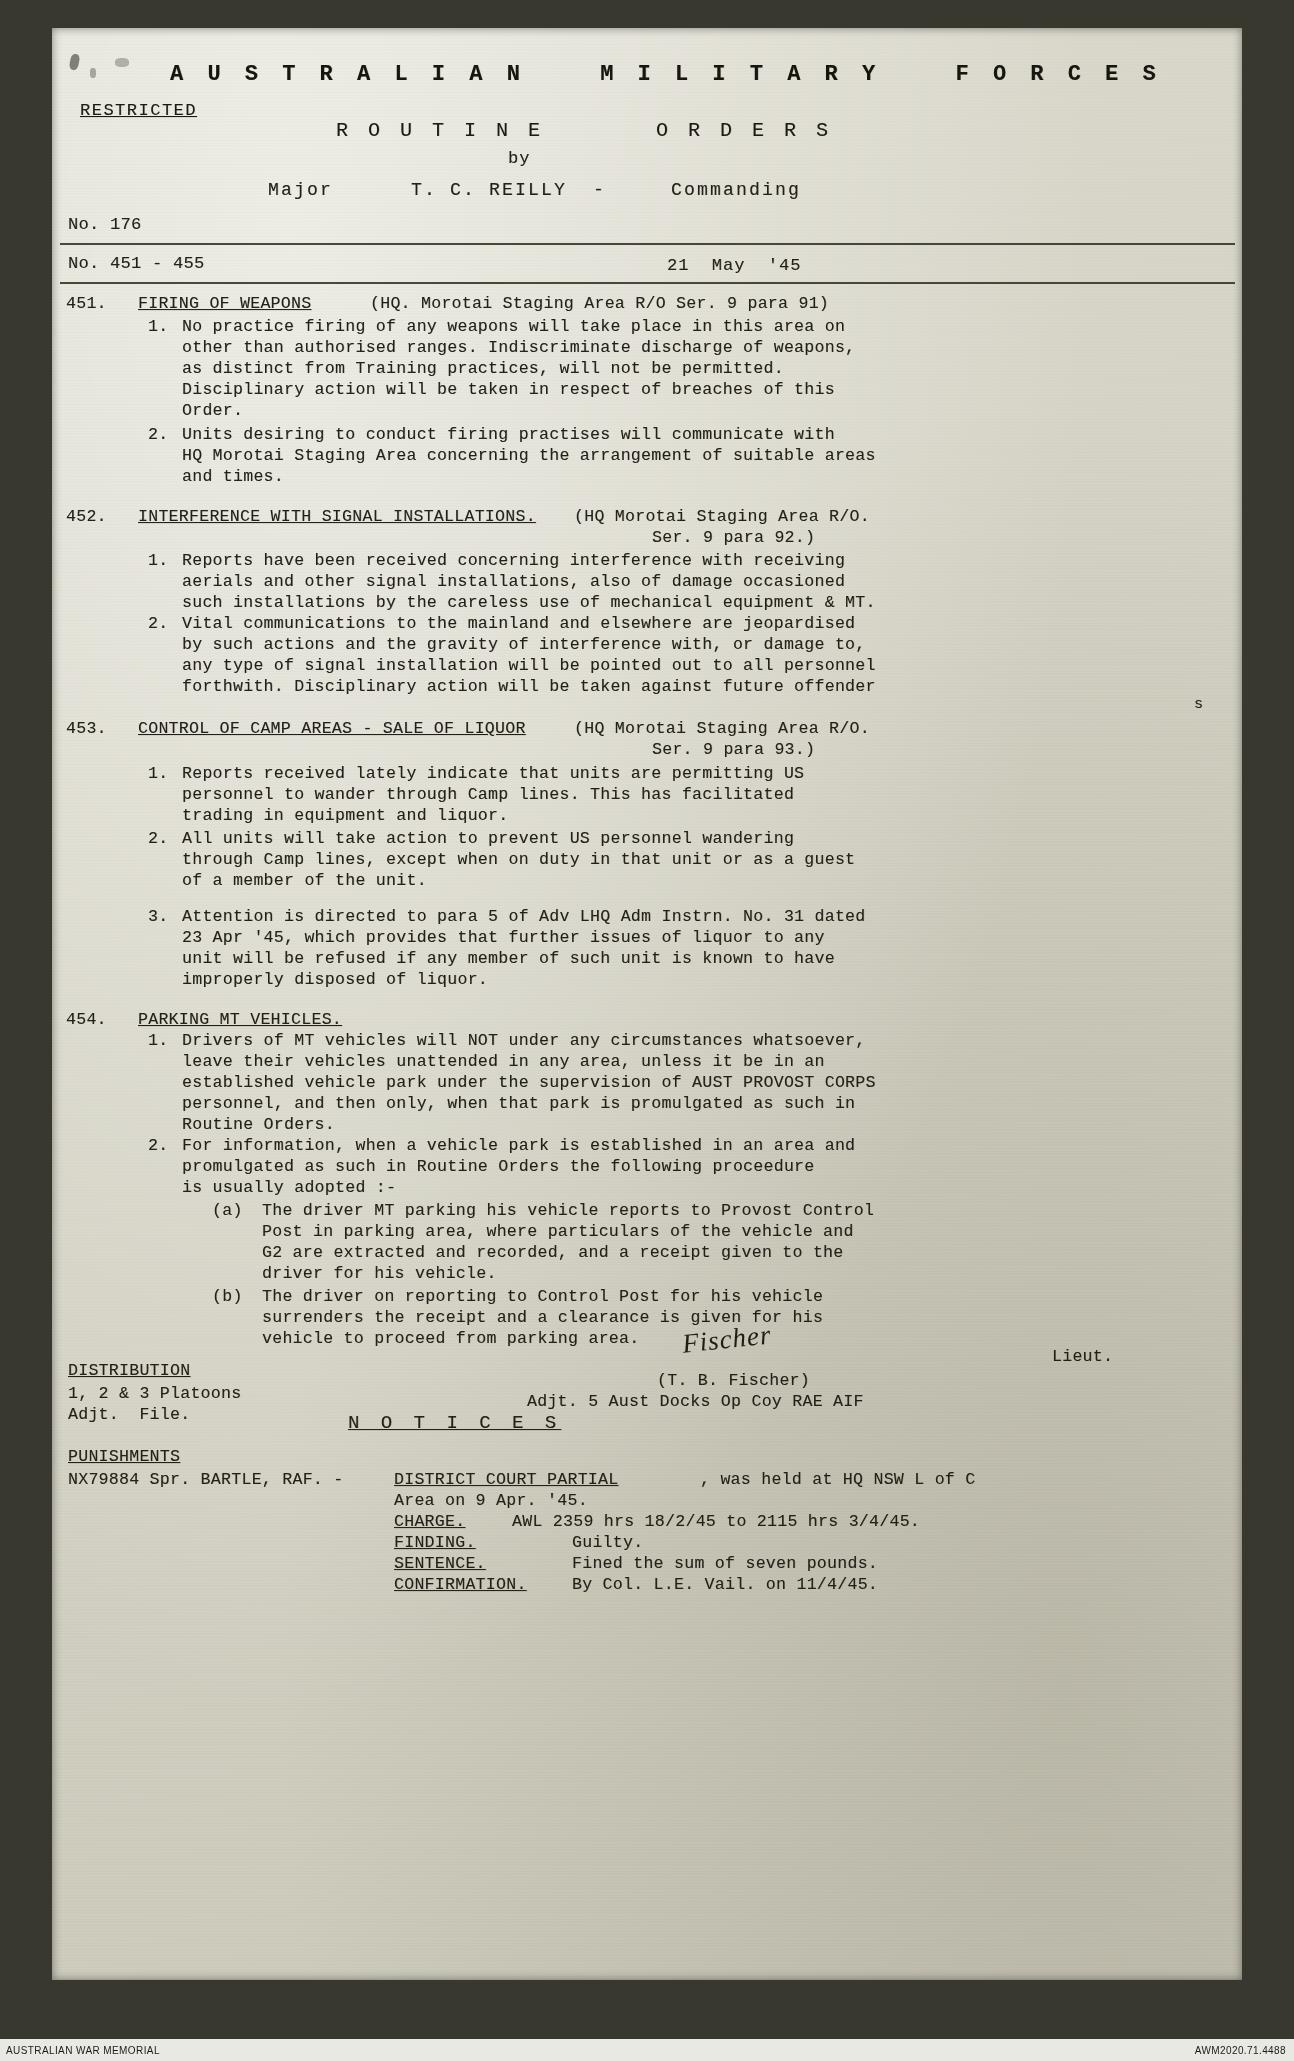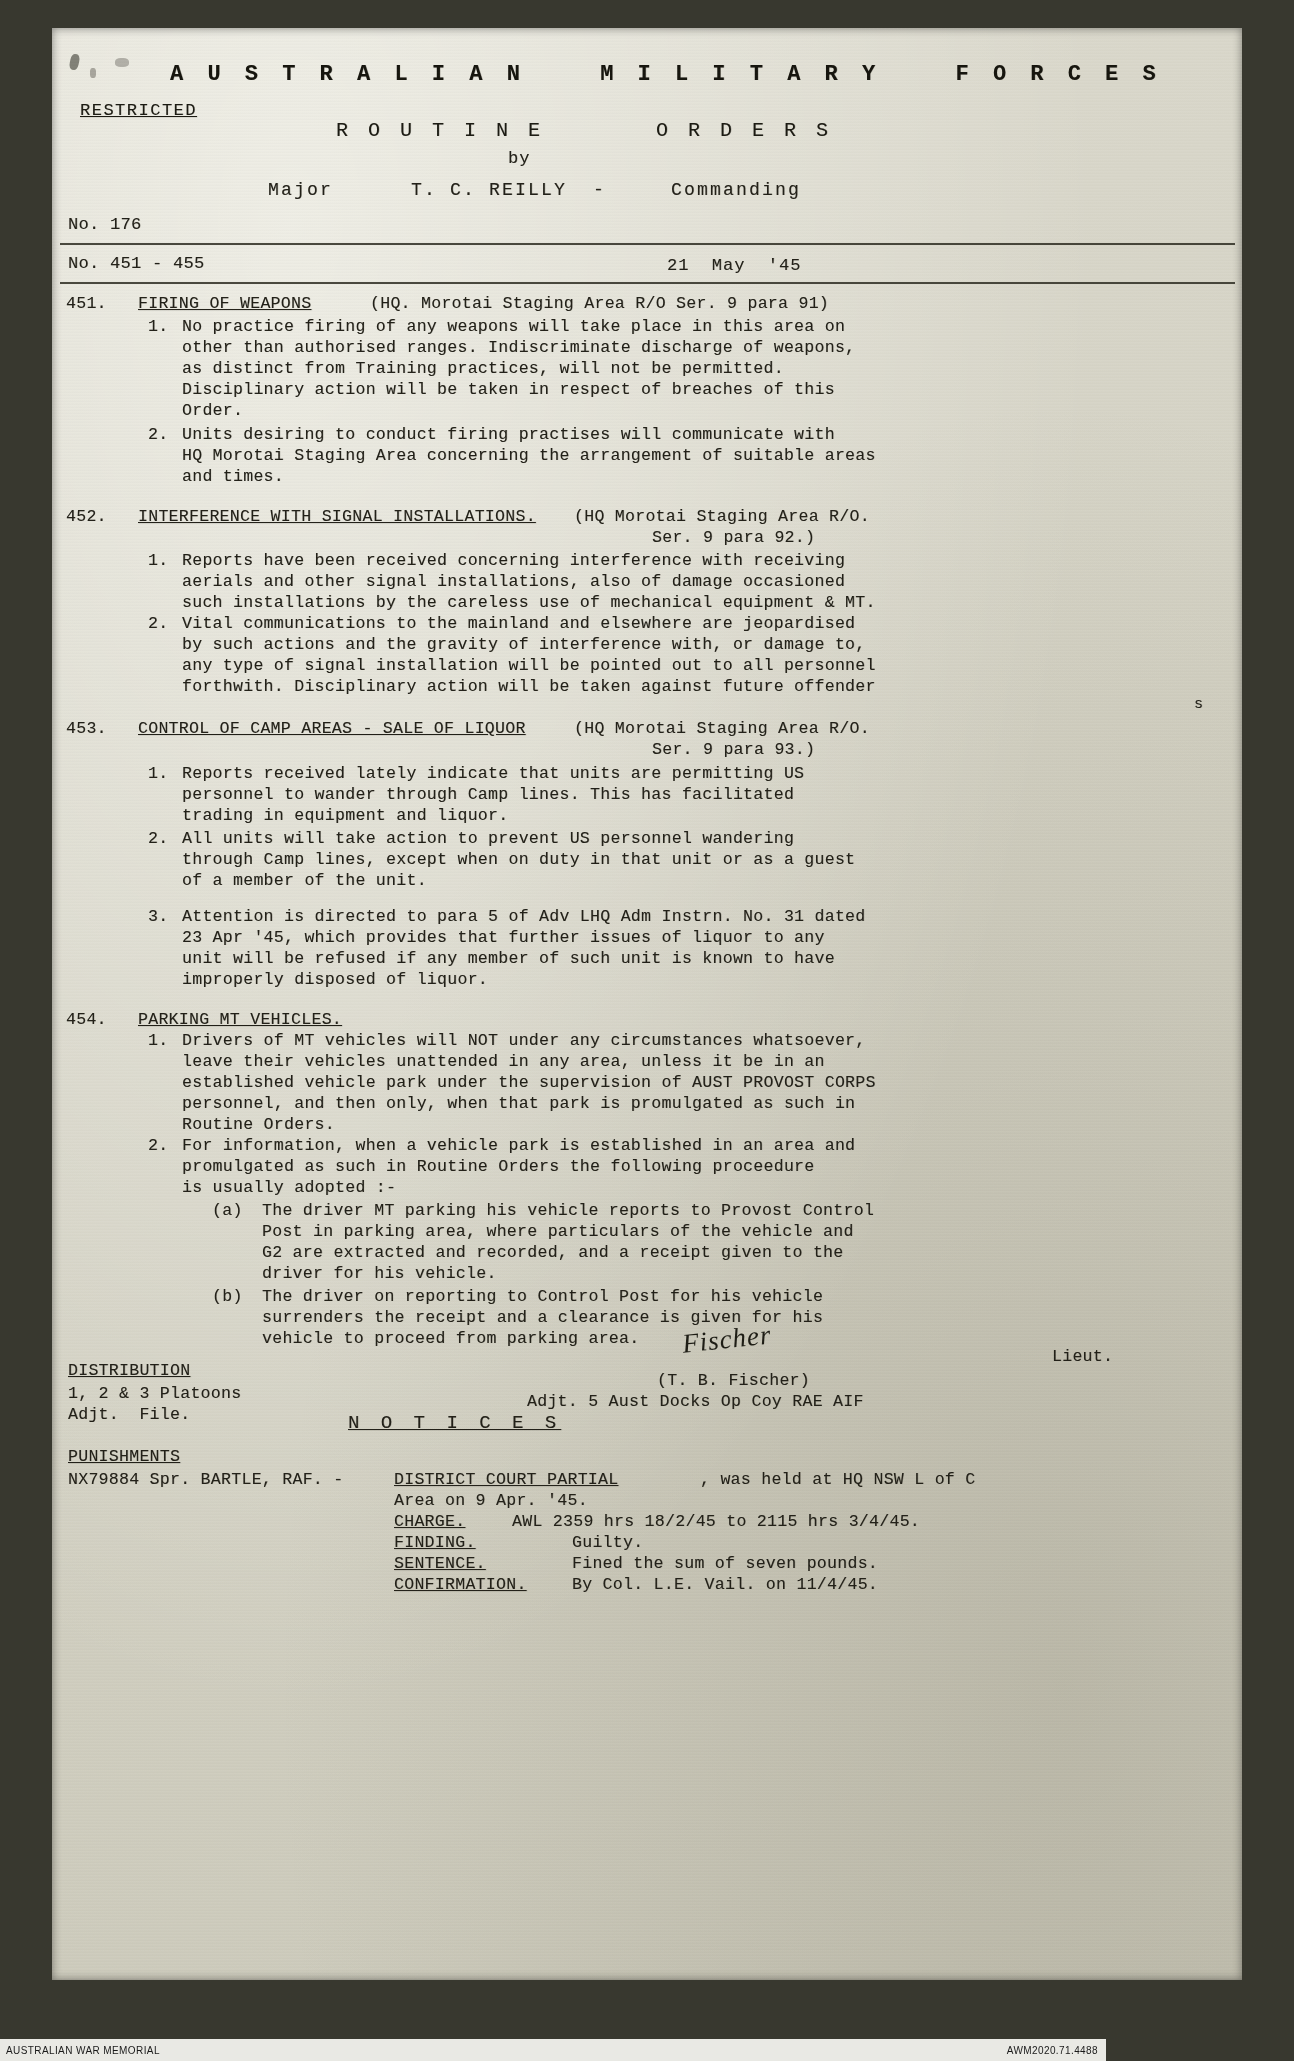--- a/index.html
+++ b/index.html
@@ -91,21 +91,21 @@
   .blot {
     position: absolute;
     background: #2a2920;
     opacity: 0.55;
     border-radius: 40%;
   }
   .footer-bar {
     position: absolute;
     left: 0;
     bottom: 0;
-    width: 1106px;
+    width: 1294px;
     height: 22px;
     background: #e9e9e4;
     color: #1a1a1a;
     font-family: "Liberation Sans", sans-serif;
     font-size: 10px;
   }
   .footer-left { position: absolute; left: 6px; top: 6px; letter-spacing: 0.4px;}
   .footer-right { position: absolute; right: 8px; top: 6px; letter-spacing: 0.4px;}
 </style>
 </head>

